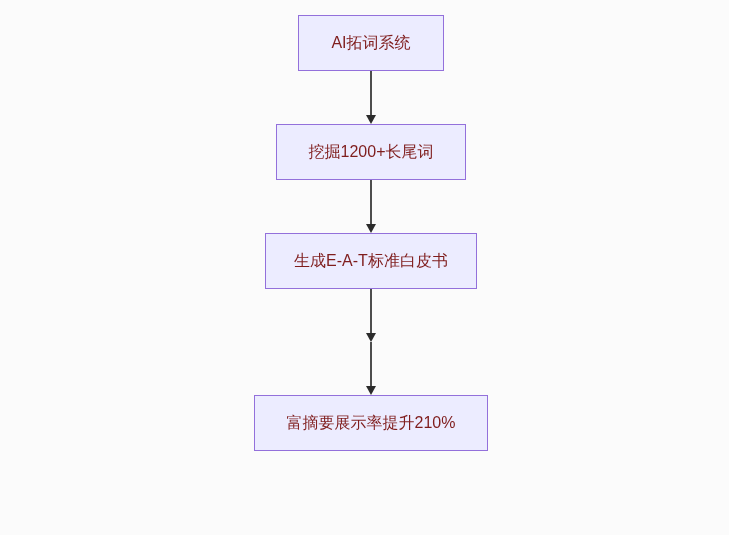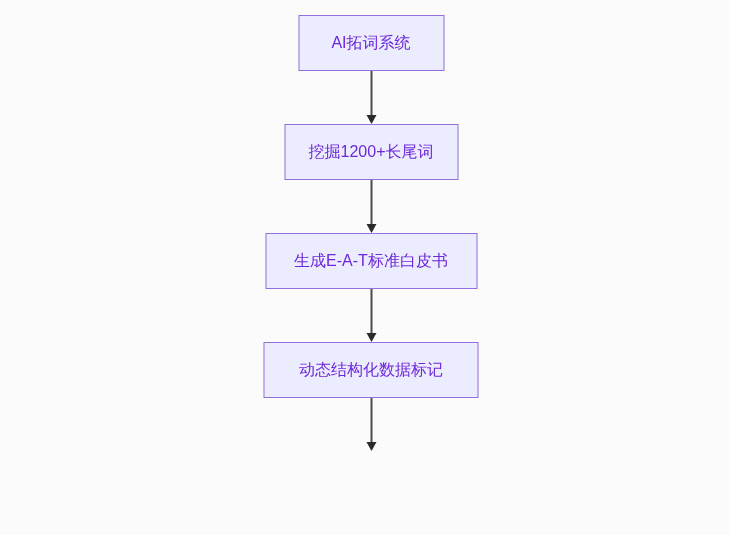--- a/index.html
+++ b/index.html
@@ -21,31 +21,31 @@
     transform: translateX(-50%);
     display: flex;
     flex-direction: column;
     align-items: center;
   }
   .flow-node {
     box-sizing: border-box;
     height: 56px;
     background: #ECECFF;
     border: 1px solid #9370DB;
-    color: #6d28d9;
+    color: #7f1d1d;
     font-size: 16px;
     line-height: 1;
     display: flex;
     align-items: center;
     justify-content: center;
     text-align: center;
     white-space: nowrap;
   }
   .node-0 { width: 146px; }
-  .node-1 { width: 174px; }
+  .node-1 { width: 190px; }
   .node-2 { width: 212px; }
   .node-3 { width: 215px; }
   .node-4 { width: 234px; }
   .flow-edge {
     height: 53px;
     display: flex;
     flex-direction: column;
     align-items: center;
   }
   .edge-line {
@@ -86,23 +86,23 @@
 
   <div class="flow-node node-2">
     <span>生成E-A-T标准白皮书</span>
   </div>
 
   <div class="flow-edge">
     <div class="edge-line"></div>
     <div class="edge-arrowhead"></div>
   </div>
 
-  <div class="flow-node node-3">
-    <span>动态结构化数据标记</span>
-  </div>
 
   <div class="flow-edge">
     <div class="edge-line"></div>
     <div class="edge-arrowhead"></div>
   </div>
 
+  <div class="flow-node node-4">
+    <span>富摘要展示率提升210%</span>
+  </div>
 
 </div>
 
 </body></html>

